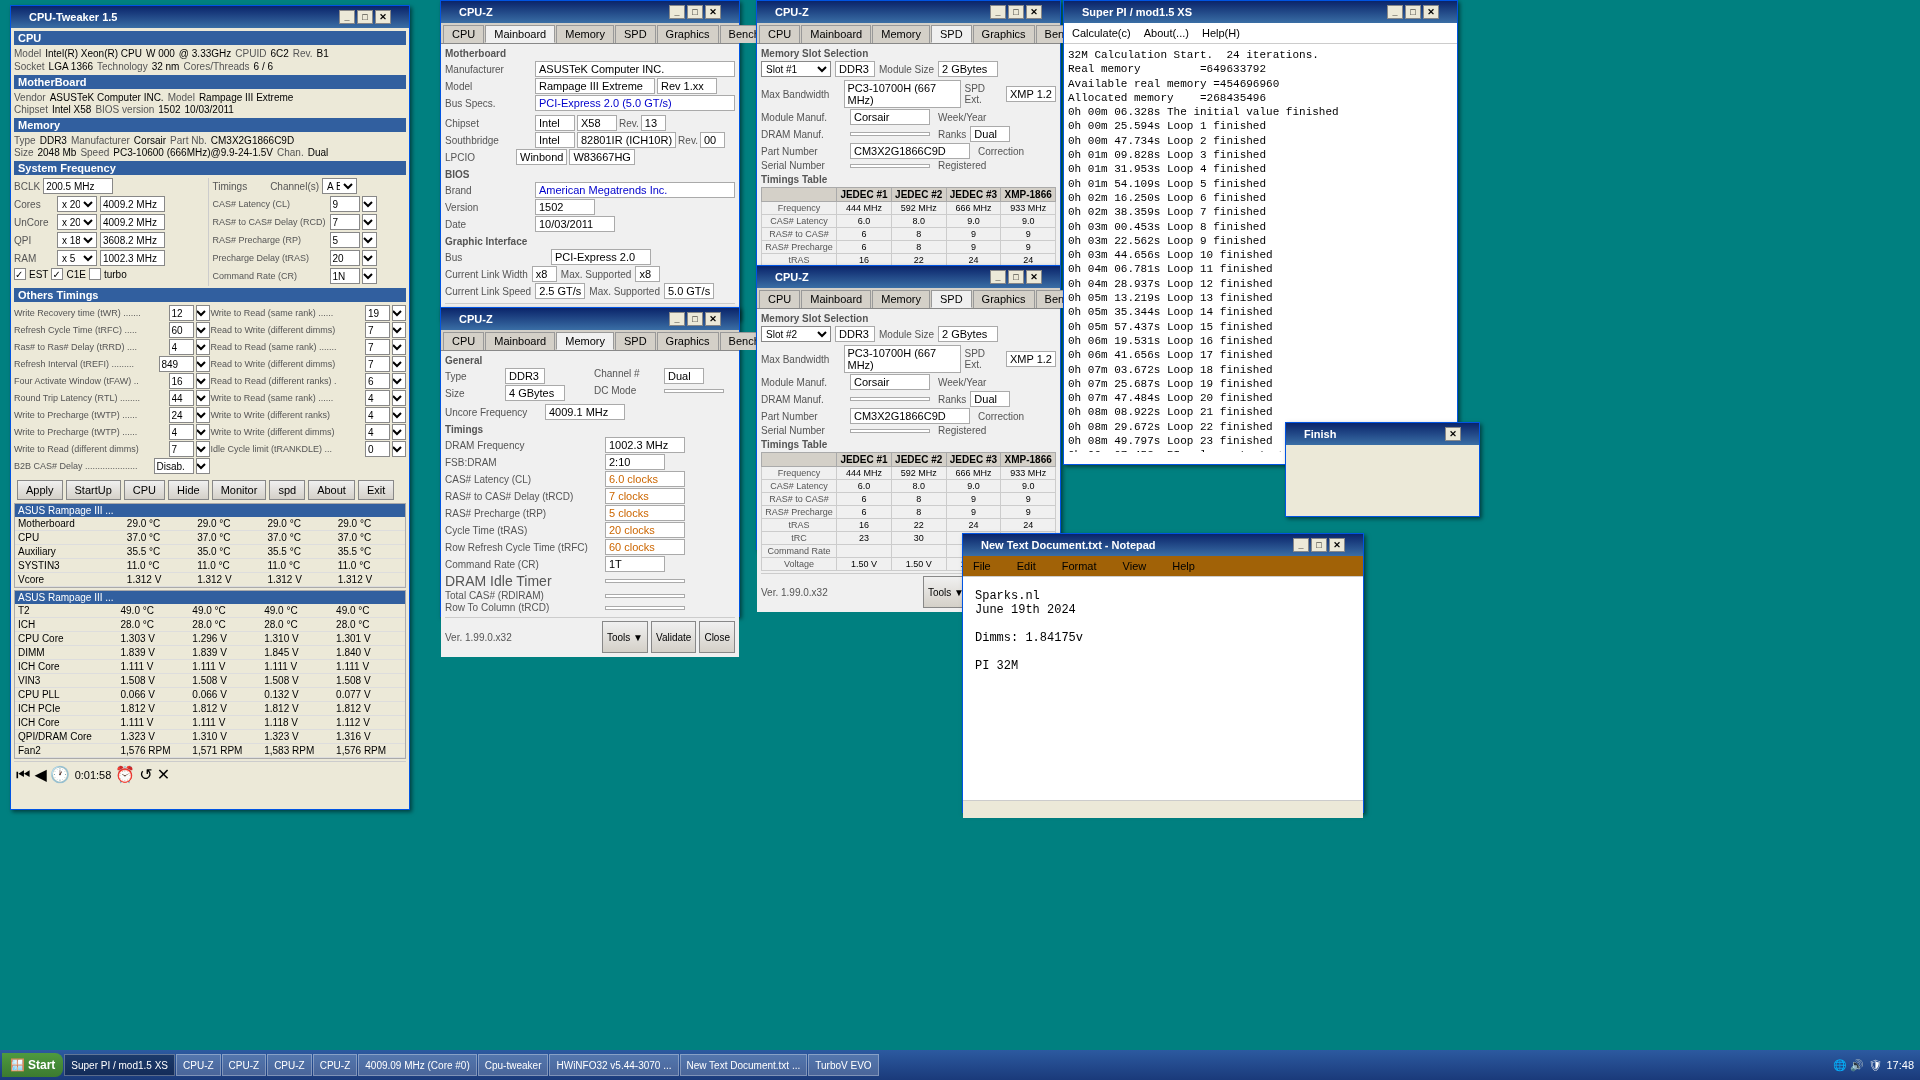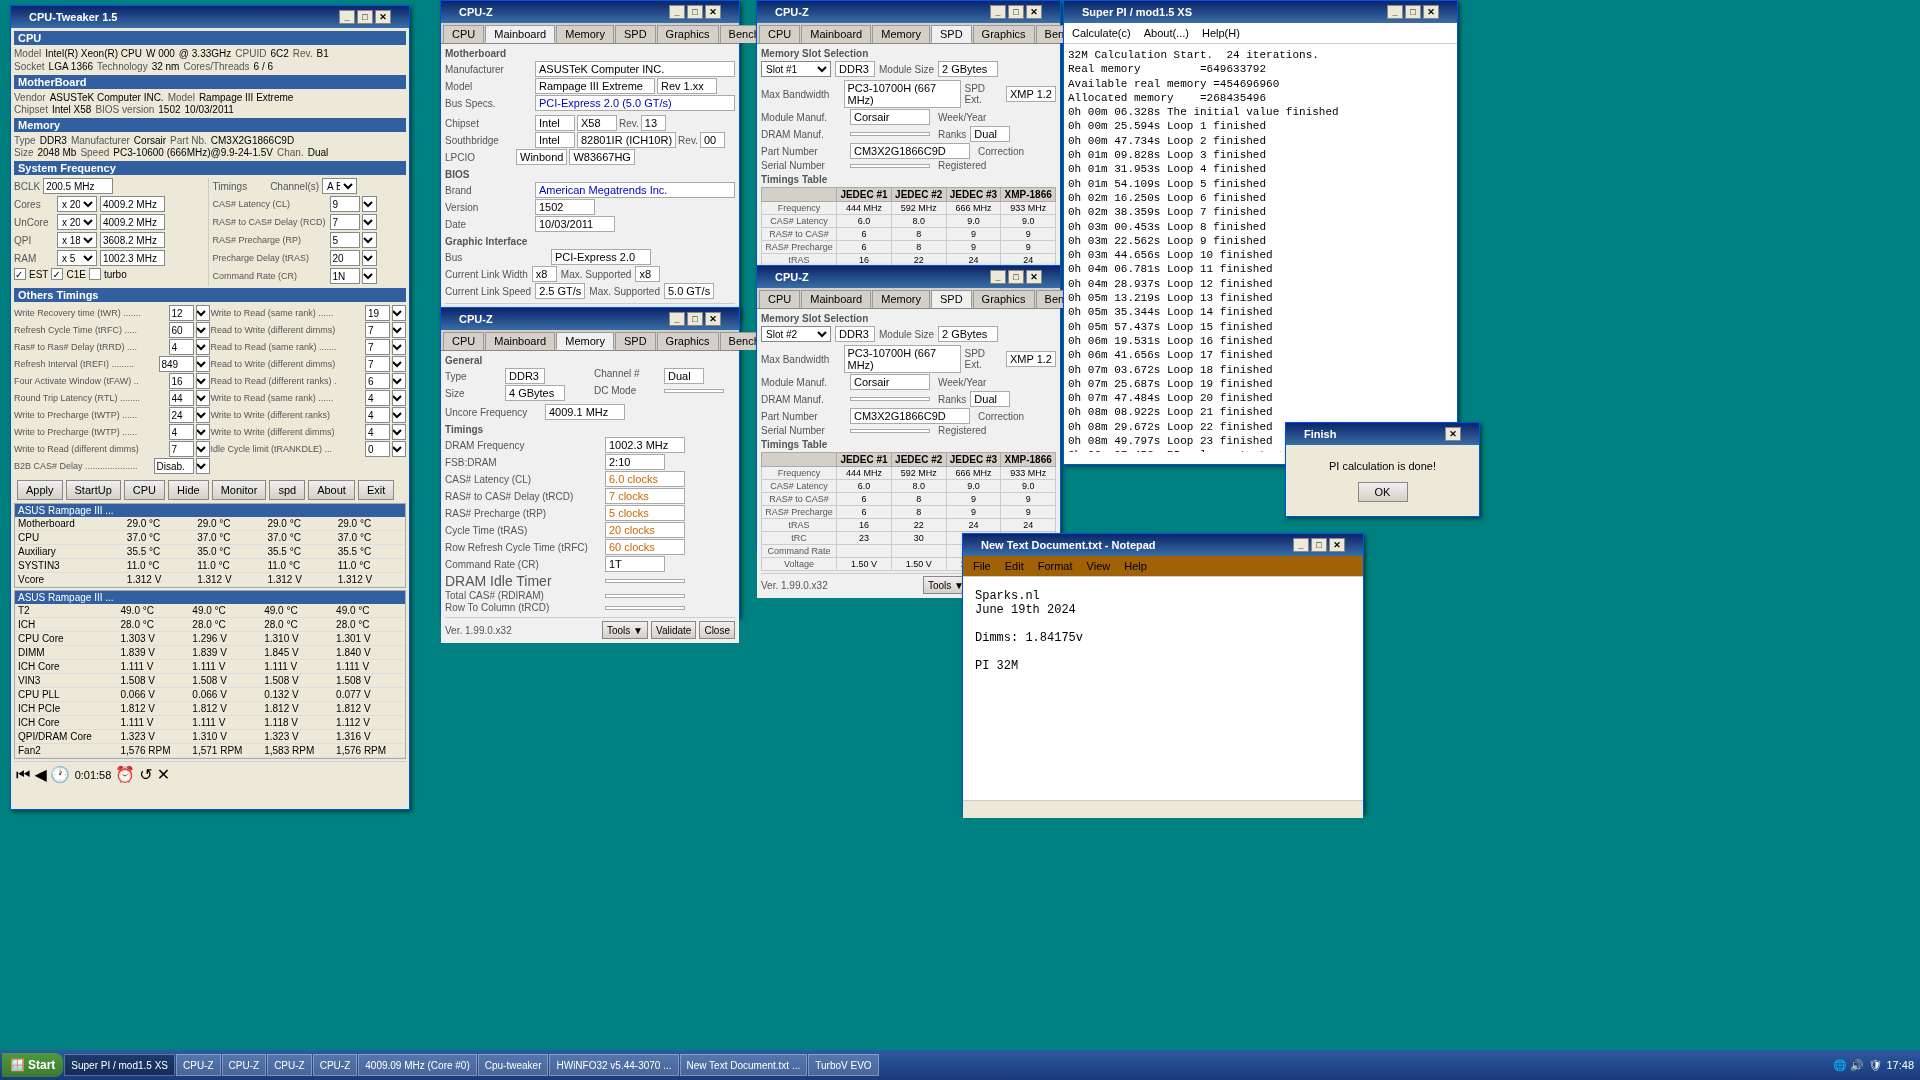--- a/index.html
+++ b/index.html
@@ -231,21 +231,21 @@
       padding: 1px 3px;
       text-align: center;
     }
 
     .small-btn {
       background: linear-gradient(to bottom, #F0F0F0, #D4D0C8);
       border: 1px solid #888;
       padding: 1px 4px;
       cursor: pointer;
       font-size: 10px;
-      height: 18px;
+      height: 32px;
     }
 
     .checkbox {
       width: 12px;
       height: 12px;
       border: 1px solid #888;
       background: white;
       display: inline-block;
       vertical-align: middle;
     }
@@ -1161,36 +1161,32 @@
   </div>
 </div>
 
 <div class="window" style="left:1285px;top:422px;width:195px;height:95px;background:#ECE9D8;z-index:200;">
   <div class="title-bar" style="background:linear-gradient(to bottom,#0A246A,#3A6EA5);">
     <span>Finish</span>
     <div class="title-bar-buttons">
       <div class="tb-btn">✕</div>
     </div>
   </div>
-  <div style="padding:15px;text-align:center;">
-    <div style="margin-bottom:10px;font-size:11px;">PI calculation is done!</div>
-    <button class="bottom-btn" style="width:50px;">OK</button>
-  </div>
 </div>
 
 <div class="window" style="left:962px;top:533px;width:402px;height:280px;background:#a16207;">
   <div class="title-bar">
     <span>New Text Document.txt - Notepad</span>
     <div class="title-bar-buttons">
       <div class="tb-btn">_</div>
       <div class="tb-btn">□</div>
       <div class="tb-btn">✕</div>
     </div>
   </div>
-  <div style="display:flex;gap:2px;padding:2px 4px;border-bottom:1px solid #ccc;font-size:11px;">
+  <div style="display:flex;gap:14px;padding:2px 4px;border-bottom:1px solid #ccc;font-size:11px;">
     <span class="menu-item">File</span>
     <span class="menu-item">Edit</span>
     <span class="menu-item">Format</span>
     <span class="menu-item">View</span>
     <span class="menu-item">Help</span>
   </div>
   <div style="background:white;height:calc(100% - 55px);padding:12px;font-family:'Courier New',monospace;font-size:12px;white-space:pre-wrap;border:none;resize:none;overflow:auto;">Sparks.nl
 June 19th 2024
 
 Dimms: 1.84175v

